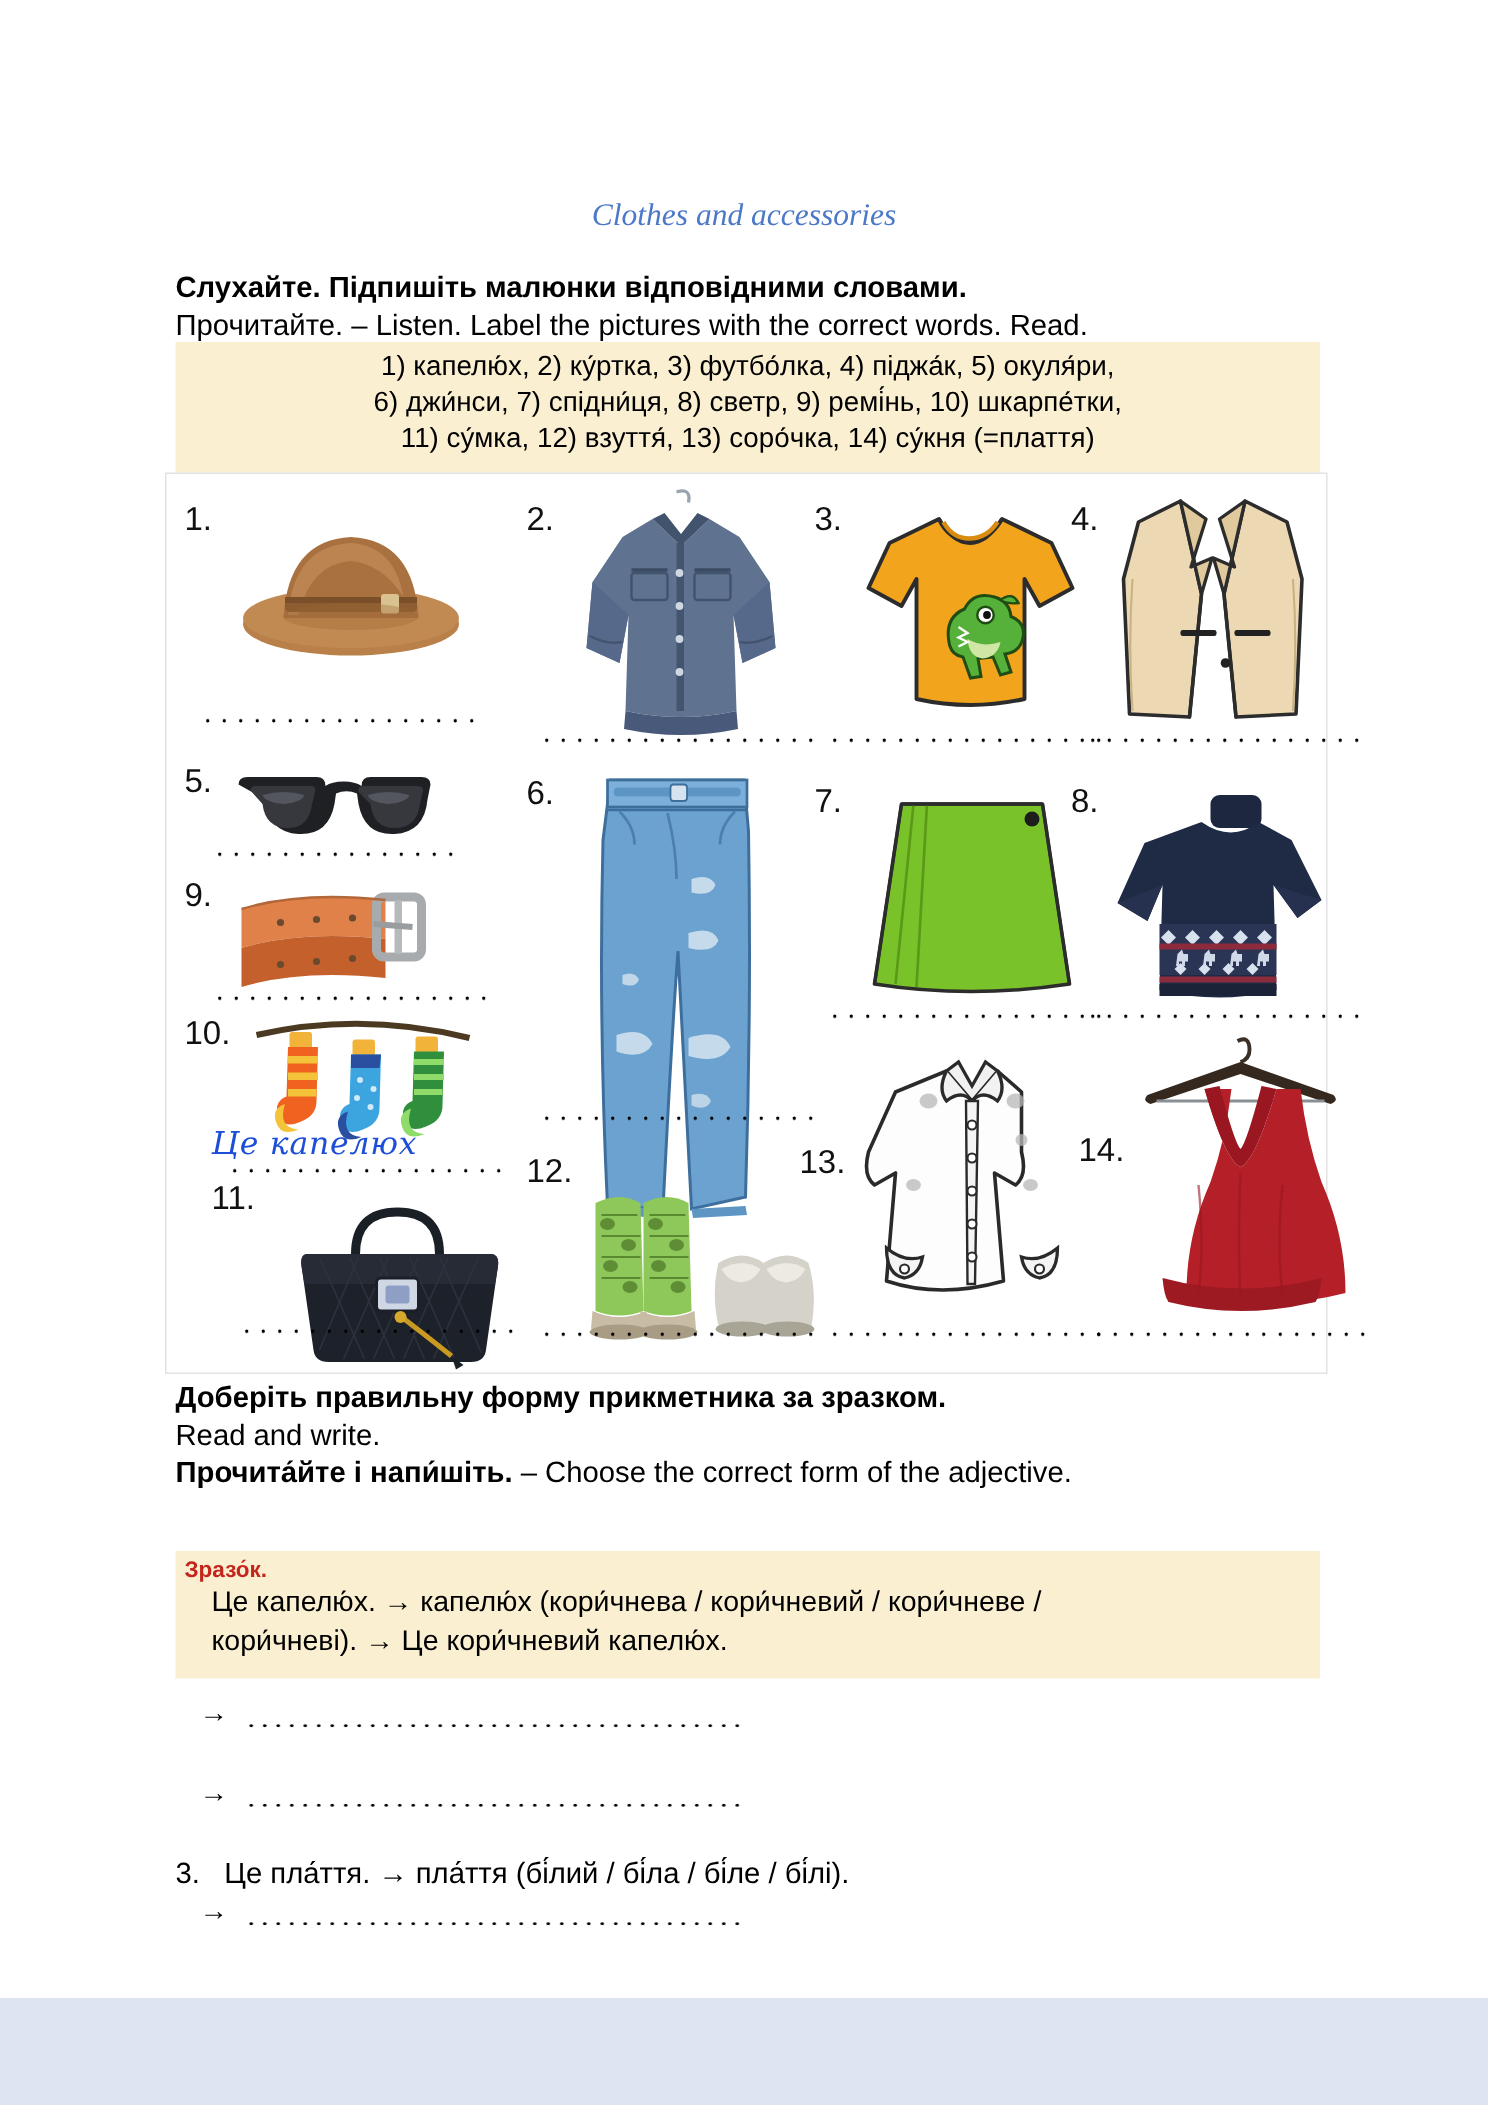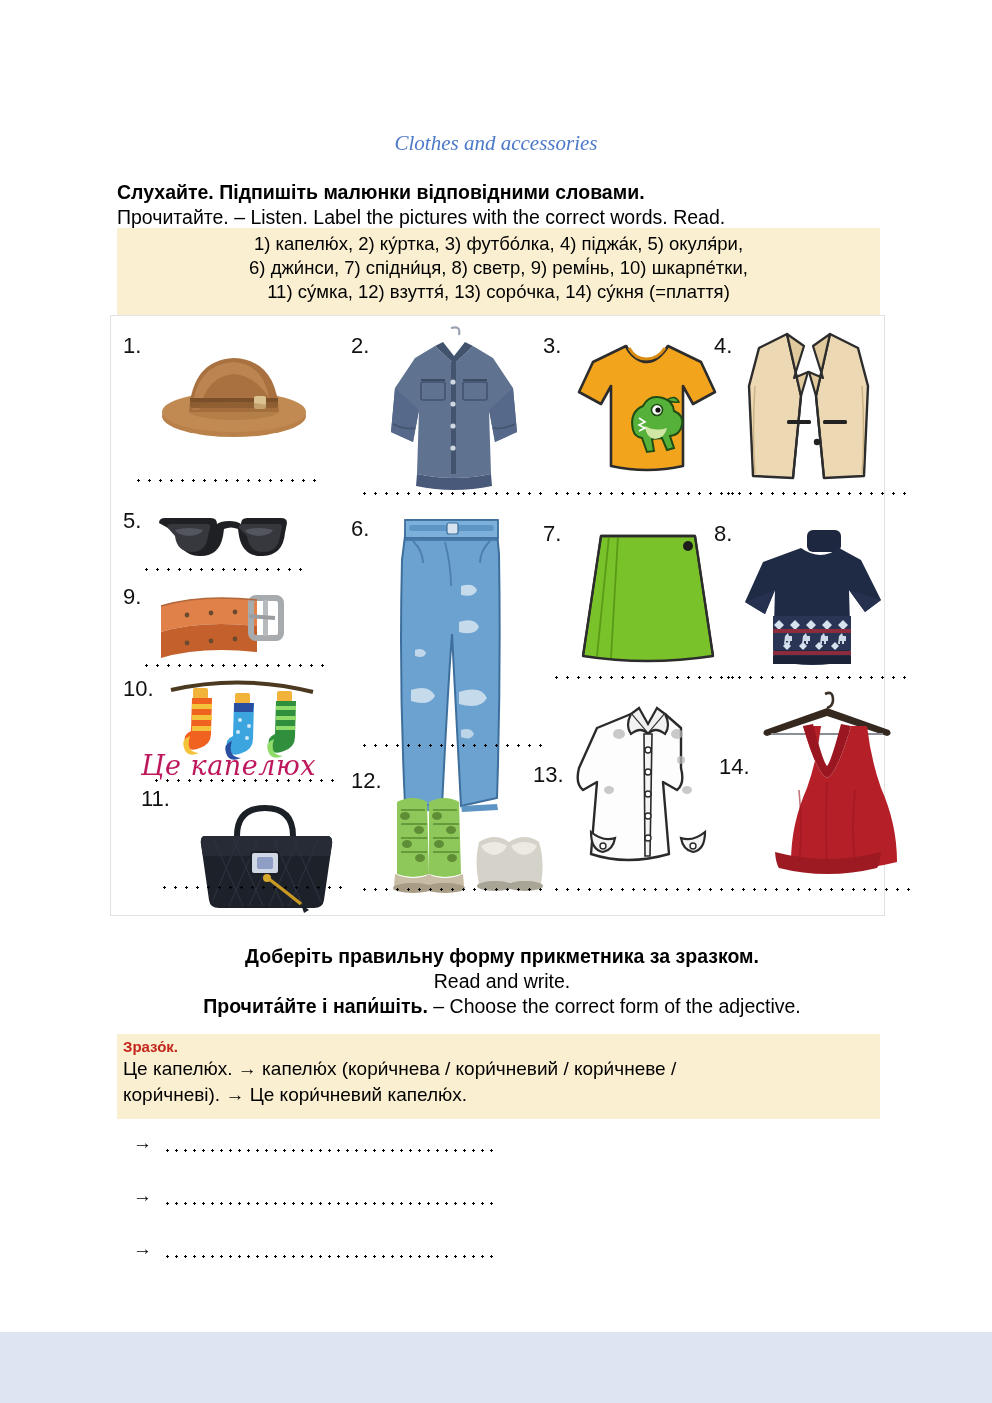--- a/index.html
+++ b/index.html
@@ -62,38 +62,38 @@
     position: absolute; height: 3px;
     background-image: radial-gradient(circle, #000 0 1.1px, transparent 1.3px);
     background-size: 11px 3px;
     background-repeat: repeat-x;
     background-position: 0 center;
   }
   .handwritten {
     position: absolute;
     font-family: "DejaVu Serif", serif;
     font-style: italic;
-    font-size: 27px;
-    color: #be185d;
+    font-size: 21px;
+    color: #1d4ed8;
     letter-spacing: .5px;
     white-space: nowrap;
   }
 
   
-  #instr2 { top: 944px; text-align: center; }
+  #instr2 { top: 920px; }
 
   
   .exbox {
     position: absolute; left: 117px; top: 1034px;
     width: 763px; height: 85px;
     background: #faefd0;
     padding: 3px 0 0 6px;
   }
   .exbox .lbl { font-size: 15px; font-weight: bold; color: #c3261d; line-height: 19px; }
-  .exbox .ex { font-size: 19px; line-height: 26px; color: #000; }
+  .exbox .ex { font-size: 19px; line-height: 26px; color: #000; margin-left: 18px; }
 
   
   .task { position: absolute; left: 117px; width: 770px; }
   .task .q { font-size: 19.5px; line-height: 26px; white-space: nowrap; }
   .task .ansrow { position: relative; height: 27px; padding-left: 16px; }
   .task .arrow { position: absolute; left: 16px; top: 2px; font-size: 19px; }
   .task .ansline {
     position: absolute; left: 46px; top: 19px; width: 335px; height: 3px;
     background-image: radial-gradient(circle, #000 0 1.0px, transparent 1.2px);
     background-size: 9px 3px; background-repeat: repeat-x;
@@ -499,20 +499,24 @@
   </div>
 
   <div class="task" style="top:1183px;">
     <div class="ansrow">
       <span class="arrow">→</span>
       <span class="ansline"></span>
     </div>
   </div>
 
   <div class="task" style="top:1236px;">
+    <div class="q">
+      <span>3.</span>
+      &nbsp;&nbsp;<span>Це пла́ття. → пла́ття (бі́лий / бі́ла / бі́ле / бі́лі).</span>
+    </div>
     <div class="ansrow">
       <span class="arrow">→</span>
       <span class="ansline"></span>
     </div>
   </div>
 
   <div class="footband"></div>
 
 </div>
 

